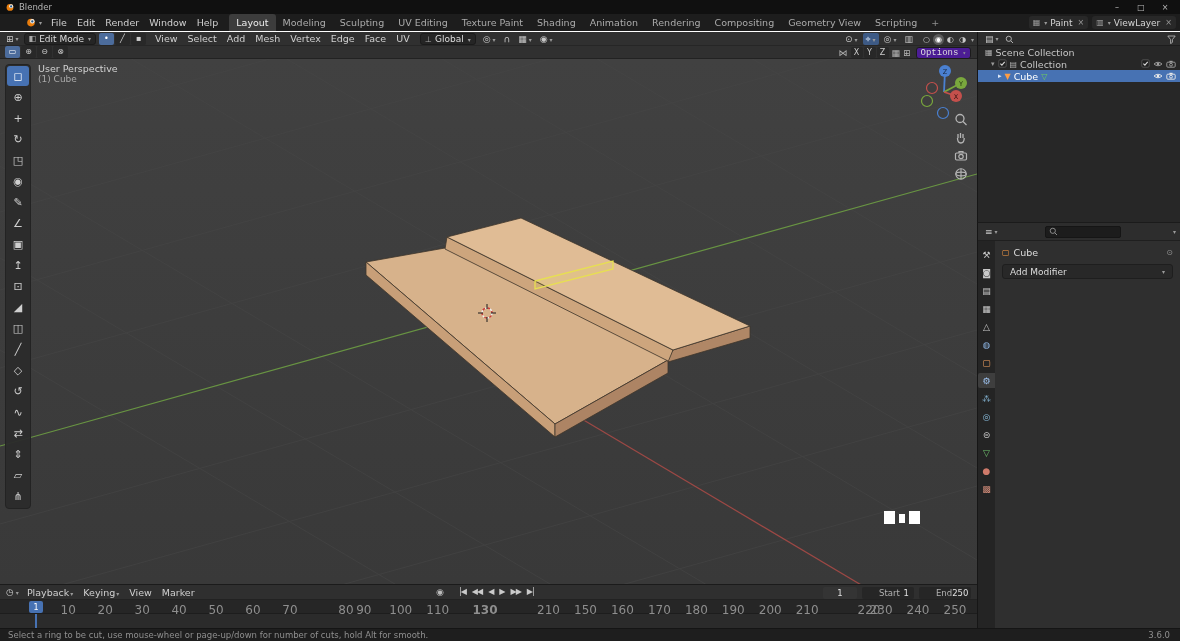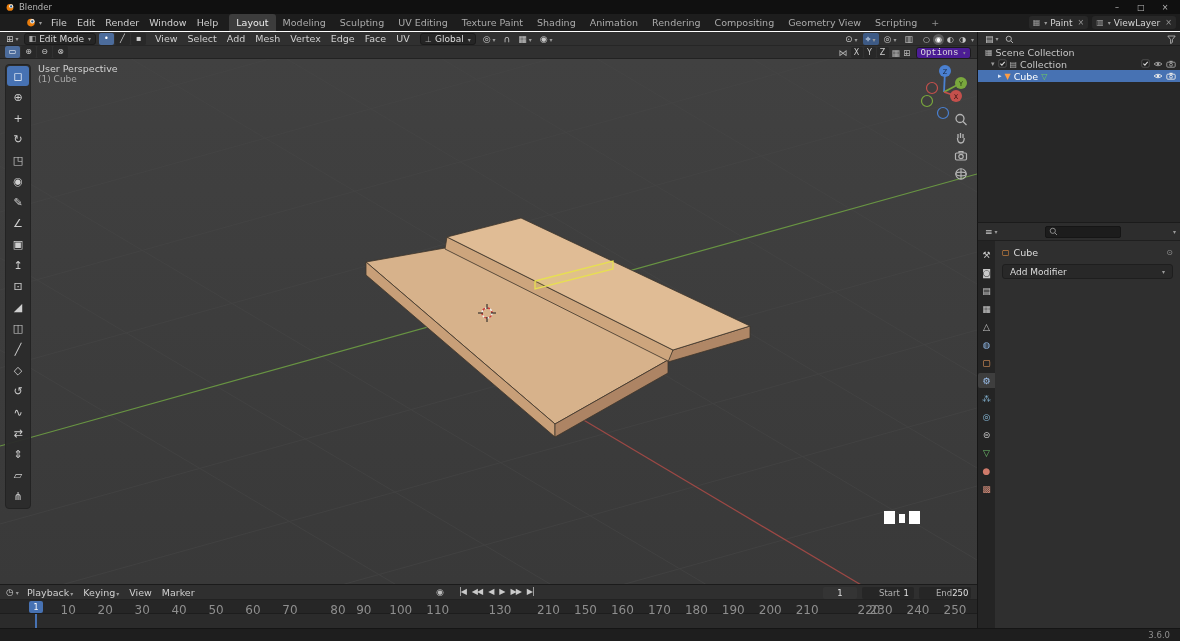--- a/index.html
+++ b/index.html
@@ -444,26 +444,26 @@
   </div>
   <div class="ruler" id="ruler">
     <span class="playhead">1</span>
   <span class="tick" style="left: 68.2514px;">10</span>
       <span class="tick" style="left: 105.197px;">20</span>
       <span class="tick" style="left: 142.143px;">30</span>
       <span class="tick" style="left: 179.089px;">40</span>
       <span class="tick" style="left: 216.035px;">50</span>
       <span class="tick" style="left: 252.981px;">60</span>
       <span class="tick" style="left: 289.927px;">70</span>
-      <span class="tick" style="left: 338px;">80</span>
+      <span class="tick" style="left: 346px;">80</span>
       <span class="tick" style="left: 363.819px; text-align: right;">90</span>
       <span class="tick" style="left: 400.765px;">100</span>
       <span class="tick" style="left: 437.711px; text-align: right;">110</span>
       <span class="tick" style="left: 474.657px; margin-top: 39px;">120</span>
-      <span class="tick" style="left: 500px;">130</span>
+      <span class="tick" style="left: 485px; font-weight: bold;">130</span>
       <span class="tick" style="left: 548.549px;">210</span>
       <span class="tick" style="left: 585.495px;">150</span>
       <span class="tick" style="left: 622.441px;">160</span>
       <span class="tick" style="left: 659.387px; text-align: right;">170</span>
       <span class="tick" style="left: 696.333px;">180</span>
       <span class="tick" style="left: 733.279px;">190</span>
       <span class="tick" style="left: 770.225px;">200</span>
       <span class="tick" style="left: 807.171px;">210</span>
       <span class="tick" style="left: 869px;">220</span>
       <span class="tick" style="left: 881.063px;">230</span>
@@ -578,17 +578,18 @@
         <span class="pin">⊙</span>
       </div>
       <div class="add-modifier">
         <span>Add Modifier</span>
         <span class="caret">▾</span>
       </div>
     </div>
   </div>
 
   <div class="statusbar">
+    <span>Select a ring to be cut, use mouse-wheel or page-up/down for number of cuts, hold Alt for smooth.</span>
     <span class="sb-spacer"></span>
     <span>3.6.0</span>
   </div>
 
 </div>
 
 </body></html>

